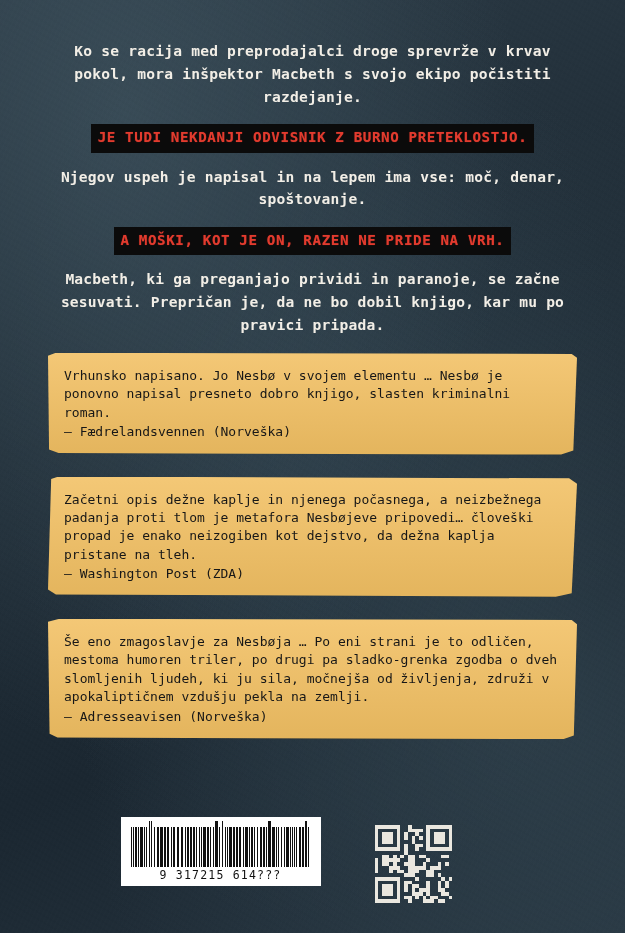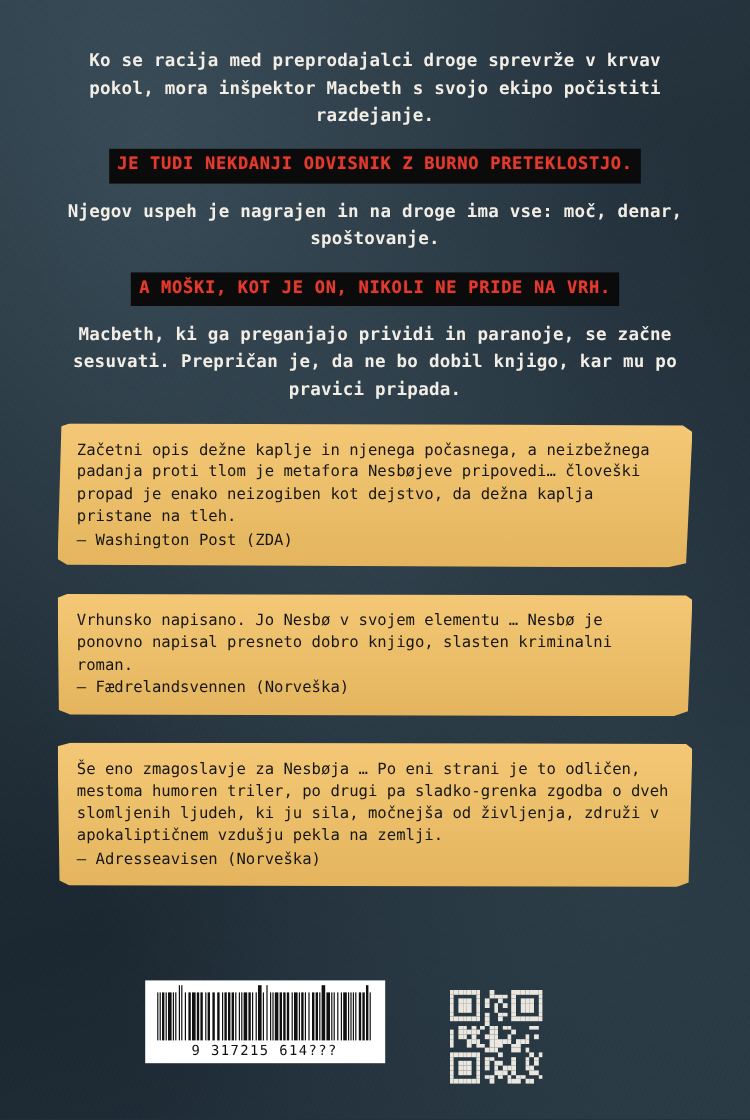--- a/index.html
+++ b/index.html
@@ -218,35 +218,35 @@
 
 <div class="page">
   <div class="grain"></div>
 
   <div class="content">
 
     <div class="blurb">
       <div class="para">Ko se racija med preprodajalci droge sprevrže v krvav pokol, mora inšpektor Macbeth s svojo ekipo počistiti razdejanje.</div>
 
       <div class="tagline">JE TUDI NEKDANJI ODVISNIK Z BURNO PRETEKLOSTJO.</div>
-      <div class="para">Njegov uspeh je nagrajen in na droge ima vse: moč, denar, spoštovanje.</div>
-
-      <div class="tagline">A MOŠKI, KOT JE ON, NIKOLI NE PRIDE NA VRH.</div>
+      <div class="para">Njegov uspeh je napisal in na lepem ima vse: moč, denar, spoštovanje.</div>
+
+      <div class="tagline">A MOŠKI, KOT JE ON, RAZEN NE PRIDE NA VRH.</div>
       <div class="para">Macbeth, ki ga preganjajo prividi in paranoje, se začne sesuvati. Prepričan je, da ne bo dobil knjigo, kar mu po pravici pripada.</div>
 
     </div>
 
     <div class="quotes">
+      <div class="quote-card card1">
+        <div class="quote-text">Vrhunsko napisano. Jo Nesbø v svojem elementu … Nesbø je ponovno napisal presneto dobro knjigo, slasten kriminalni roman.</div>
+        <div class="quote-source">— Fædrelandsvennen (Norveška)</div>
+      </div>
       <div class="quote-card card2">
         <div class="quote-text">Začetni opis dežne kaplje in njenega počasnega, a neizbežnega padanja proti tlom je metafora Nesbøjeve pripovedi… človeški propad je enako neizogiben kot dejstvo, da dežna kaplja pristane na tleh.</div>
         <div class="quote-source">— Washington Post (ZDA)</div>
-      </div>
-      <div class="quote-card card1">
-        <div class="quote-text">Vrhunsko napisano. Jo Nesbø v svojem elementu … Nesbø je ponovno napisal presneto dobro knjigo, slasten kriminalni roman.</div>
-        <div class="quote-source">— Fædrelandsvennen (Norveška)</div>
       </div>
       <div class="quote-card card3">
         <div class="quote-text">Še eno zmagoslavje za Nesbøja … Po eni strani je to odličen, mestoma humoren triler, po drugi pa sladko-grenka zgodba o dveh slomljenih ljudeh, ki ju sila, močnejša od življenja, združi v apokaliptičnem vzdušju pekla na zemlji.</div>
         <div class="quote-source">— Adresseavisen (Norveška)</div>
       </div>
     </div>
   </div>
 
   <div class="footer">
     <div class="footer-inner">

